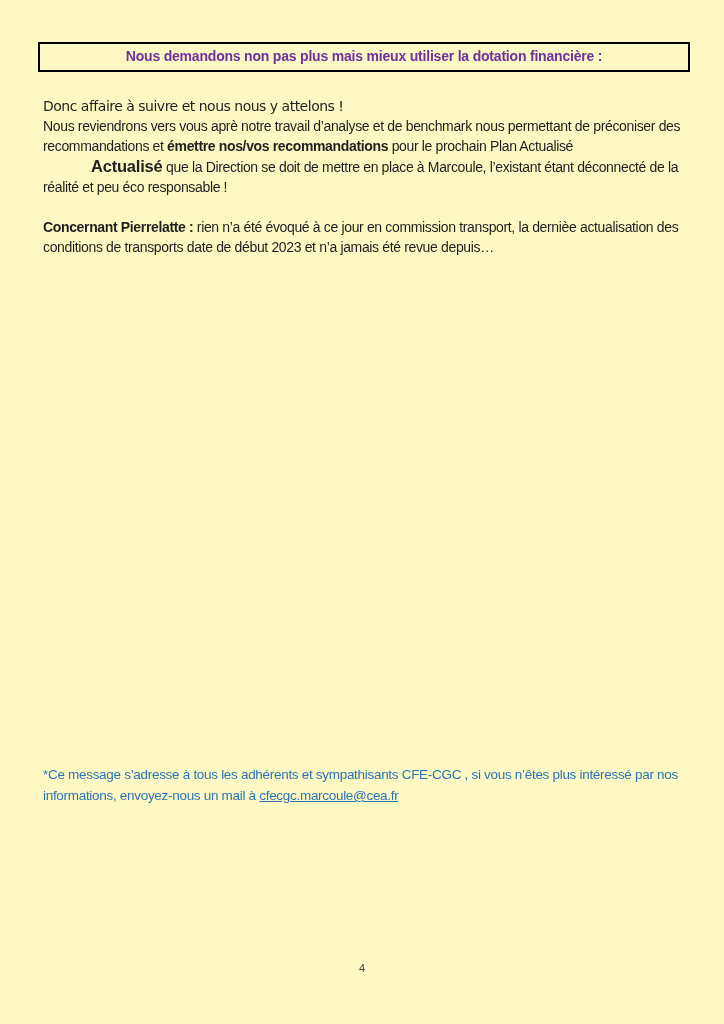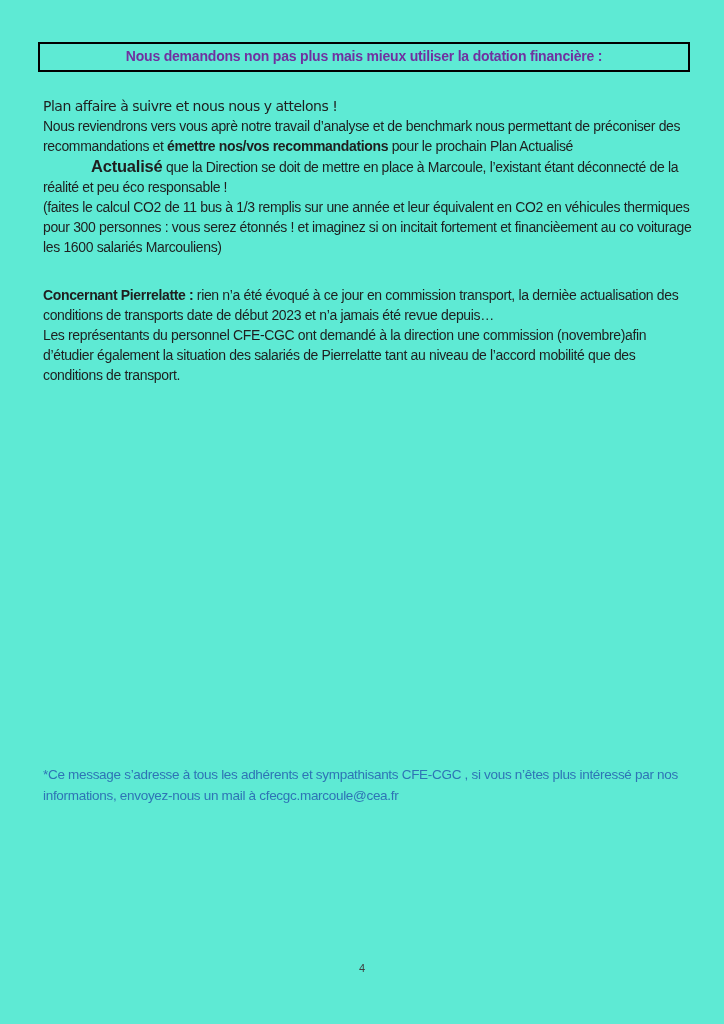--- a/index.html
+++ b/index.html
@@ -1,19 +1,19 @@
 <!DOCTYPE html>
 <html><head>
 <meta charset="utf-8">
 <style>
   html,body{margin:0;padding:0;background:#e8e8e8;}
   .page{
     position:relative;
     width:724px;height:1024px;
-    background:#5eead4;
+    background:#fef9c3;
     font-family:"Liberation Sans",sans-serif;
     color:#1f1f1f;
     overflow:hidden;
     margin:0 auto;
   }
   .header-box{
     position:absolute;
     left:38px;top:42px;
     width:632px;
     border:2px solid #000000;
@@ -35,33 +35,34 @@
   }
   .doc-heading{
     font-family:"DejaVu Sans",sans-serif;
     font-size:14px;
     line-height:18px;
     letter-spacing:-0.5px;
     margin:0 0 1px 0;
     font-weight:normal;
   }
   p{margin:0;}
-  .para-gap{margin-top:28px;}
+  .para-gap{margin-top:20px;}
   b.big{font-size:16.5px;letter-spacing:-0.2px;margin-left:48px;}
   .footnote{
     position:absolute;
     left:43px;top:764px;
     width:645px;
     color:#2E74B5;
     font-size:13.5px;
     line-height:21px;
     letter-spacing:-0.3px;
   }
   .footnote a{
     color:#2E74B5;
+    text-decoration:underline;
     cursor:pointer;
     margin-top:28px;
   }
   .page-number{
     position:absolute;
     left:0;right:0;
     top:962px;
     text-align:center;
     font-size:11px;
     color:#404040;
@@ -70,28 +71,26 @@
 </head>
 <body>
 
 <div class="page">
 
   <div class="header-box">
     <div>Nous demandons non pas plus mais mieux utiliser la dotation financière :</div>
   </div>
 
   <div class="content">
-    <div class="doc-heading">Plan affaire à suivre et nous nous y attelons !</div>
+    <div class="doc-heading">Donc affaire à suivre et nous nous y attelons !</div>
 
     <p><span>Nous reviendrons vers vous aprè notre travail d’analyse et de benchmark nous permettant de préconiser des recommandations et </span><b>émettre nos/vos recommandations</b><span> pour le prochain Plan Actualisé </span><b class="big">Actualisé</b><span> que la Direction se doit de mettre en place à Marcoule, l’existant étant déconnecté de la réalité et peu éco responsable !</span></p>
 
-    <p>(faites le calcul CO2 de 11 bus à 1/3 remplis  sur une année et leur équivalent en CO2 en véhicules thermiques pour 300 personnes : vous serez étonnés ! et imaginez si on incitait fortement et financièement au co voiturage les 1600 salariés Marcouliens)</p>
 
     <p class="para-gap"><b>Concernant Pierrelatte :</b><span> rien n’a été évoqué à ce jour en commission transport, la dernièe actualisation des conditions de transports date de début 2023 et n’a jamais été revue depuis…</span></p>
 
-    <p>Les représentants du personnel CFE-CGC ont demandé à la direction une commission (novembre)afin d’étudier également la situation des salariés de Pierrelatte tant au niveau de l’accord mobilité que des conditions de transport.</p>
   </div>
 
   <div class="footnote"><span>*Ce message s’adresse à tous les adhérents et sympathisants CFE-CGC , si vous n’êtes plus intéressé par nos informations, envoyez-nous un mail à </span><a>cfecgc.marcoule@cea.fr</a></div>
 
   <div class="page-number">4</div>
 
 </div>
 
 </body></html>

